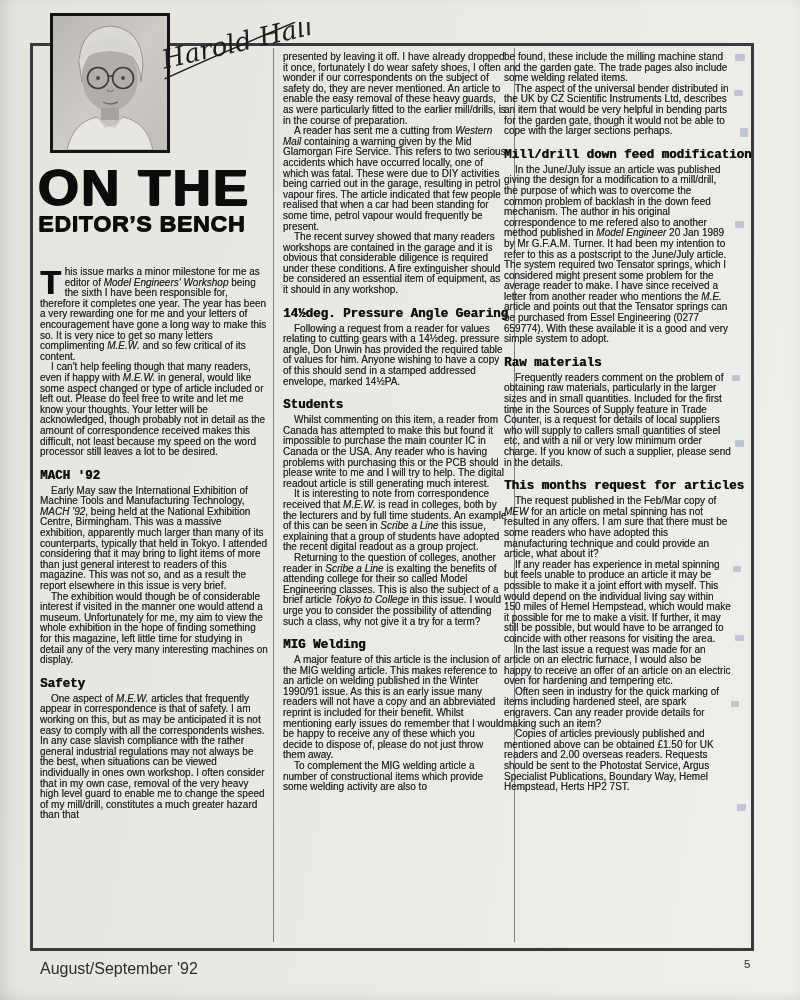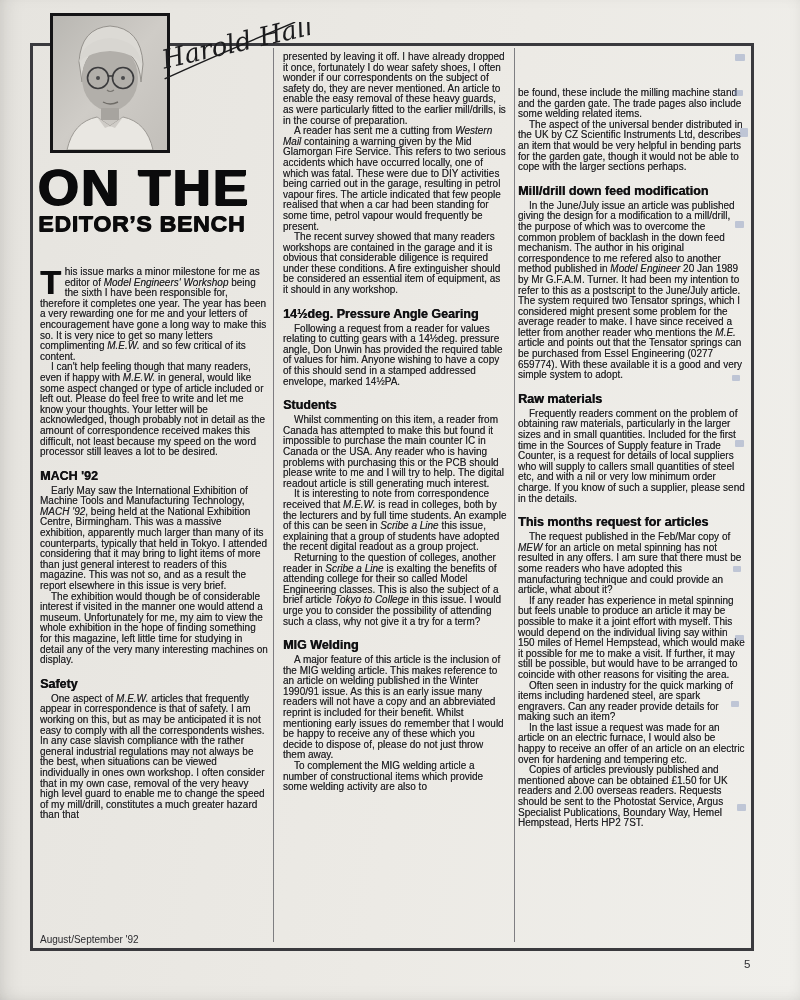--- a/index.html
+++ b/index.html
@@ -24,29 +24,29 @@
       transform:scaleX(1.12) scaleY(1.05);transform-origin:left top;
       text-shadow:.9px 0 currentColor,-.9px 0 currentColor,0 .9px currentColor;}
   .t2{font-weight:bold;font-size:22.5px;line-height:24px;letter-spacing:.5px;color:#0b0b0c;margin-top:2px;
       transform:scaleX(1.04);transform-origin:left top;
       text-shadow:.7px 0 currentColor,0 .5px currentColor;}
 
   .col{position:absolute;font-size:10px;line-height:10.6px;color:#242428;
        text-shadow:0 0 .35px rgba(20,20,20,.6);}
   .col-1{left:40px;top:267px;width:228px;}
   .col-2{left:283px;top:52px;width:224px;}
-  .col-3{left:518px;top:52px;width:227px;margin-top:36px;}
+  .col-3{left:504px;top:52px;width:227px;}
   .col p{margin:0;text-indent:11px;}
   .col p.noindent{text-indent:0;}
   .sec-h{font-weight:bold;font-size:12.5px;line-height:14px;margin:11px 0 3px;color:#121214;white-space:nowrap;
-         text-shadow:.4px 0 currentColor;}
+         text-shadow:.4px 0 currentColor;font-family:Liberation Mono, monospace;}
   .dropcap{float:left;font-weight:bold;font-size:34px;line-height:29px;padding:1px 4px 0 0;color:#0c0c0d;
            text-shadow:.8px 0 currentColor;}
 
-  .footer-left{position:absolute;left:40px;top:934px;font-size:10px;color:#2c2c30;}
+  .footer-left{position:absolute;left:40px;top:960px;font-size:16px;color:#2c2c30;}
   .footer-right{position:absolute;left:744px;top:958px;font-size:11.5px;color:#2c2c30;}
 
   .artifact{position:absolute;background:#7d90ba;opacity:.42;border-radius:1px;}
   .a1{left:735px;top:54px;width:10px;height:7px;}
   .a2{left:734px;top:90px;width:9px;height:6px;}
   .a3{left:740px;top:128px;width:8px;height:9px;}
   .a4{left:735px;top:221px;width:9px;height:7px;}
   .a5{left:732px;top:375px;width:8px;height:6px;}
   .a6{left:735px;top:440px;width:9px;height:7px;}
   .a7{left:733px;top:566px;width:8px;height:6px;}
@@ -128,22 +128,22 @@
 <div class="col col-3">
     <p class="noindent">be found, these include the milling machine stand and the garden gate. The trade pages also include some welding related items.</p>
     <p>The aspect of the universal bender distributed in the UK by CZ Scientific Instruments Ltd, describes an item that would be very helpful in bending parts for the garden gate, though it would not be able to cope with the larger sections perhaps.</p>
     <div class="sec-h">Mill/drill down feed modification</div>
     <p>In the June/July issue an article was published giving the design for a modification to a mill/drill, the purpose of which was to overcome the common problem of backlash in the down feed mechanism. The author in his original correspondence to me refered also to another method published in <i>Model Engineer</i> 20 Jan 1989 by Mr G.F.A.M. Turner. It had been my intention to refer to this as a postscript to the June/July article. The system required two Tensator springs, which I considered might present some problem for the average reader to make. I have since received a letter from another reader who mentions the <i>M.E.</i> article and points out that the Tensator springs can be purchased from Essel Engineering (0277 659774). With these available it is a good and very simple system to adopt.</p>
     <div class="sec-h">Raw materials</div>
     <p>Frequently readers comment on the problem of obtaining raw materials, particularly in the larger sizes and in small quantities. Included for the first time in the Sources of Supply feature in Trade Counter, is a request for details of local suppliers who will supply to callers small quantities of steel etc, and with a nil or very low minimum order charge. If you know of such a supplier, please send in the details.</p>
     <div class="sec-h">This months request for articles</div>
     <p>The request published in the Feb/Mar copy of <i>MEW</i> for an article on metal spinning has not resulted in any offers. I am sure that there must be some readers who have adopted this manufacturing technique and could provide an article, what about it?</p>
     <p>If any reader has experience in metal spinning but feels unable to produce an article it may be possible to make it a joint effort with myself. This would depend on the individual living say within 150 miles of Hemel Hempstead, which would make it possible for me to make a visit. If further, it may still be possible, but would have to be arranged to coincide with other reasons for visiting the area.</p>
+    <p>In the last issue a request was made for an article on an electric furnace, I would also be happy to receive an offer of an article on an electric oven for hardening and tempering etc.</p>
     <p>Often seen in industry for the quick marking of items including hardened steel, are spark engravers. Can any reader provide details for making such an item?</p>
-    <p>In the last issue a request was made for an article on an electric furnace, I would also be happy to receive an offer of an article on an electric oven for hardening and tempering etc.</p>
     <p>Copies of articles previously published and mentioned above can be obtained £1.50 for UK readers and 2.00 overseas readers. Requests should be sent to the Photostat Service, Argus Specialist Publications, Boundary Way, Hemel Hempstead, Herts HP2 7ST.</p>
   </div>
 
 <div class="footer-left">August/September '92</div>
 <div class="footer-right">5</div>
 
 <div class="artifact a1"></div>
 <div class="artifact a2"></div>
 <div class="artifact a3"></div>
 <div class="artifact a4"></div>

